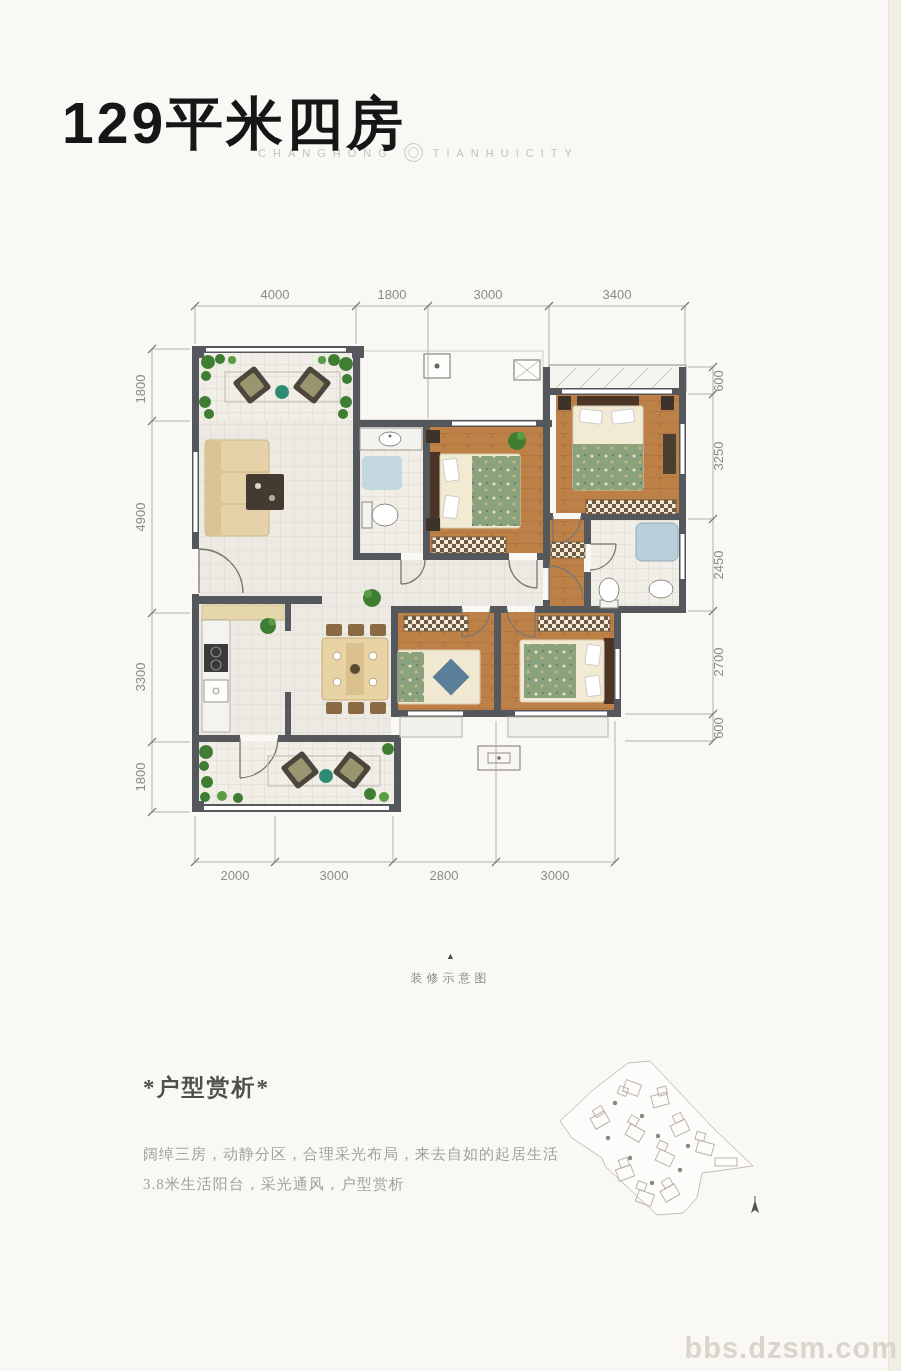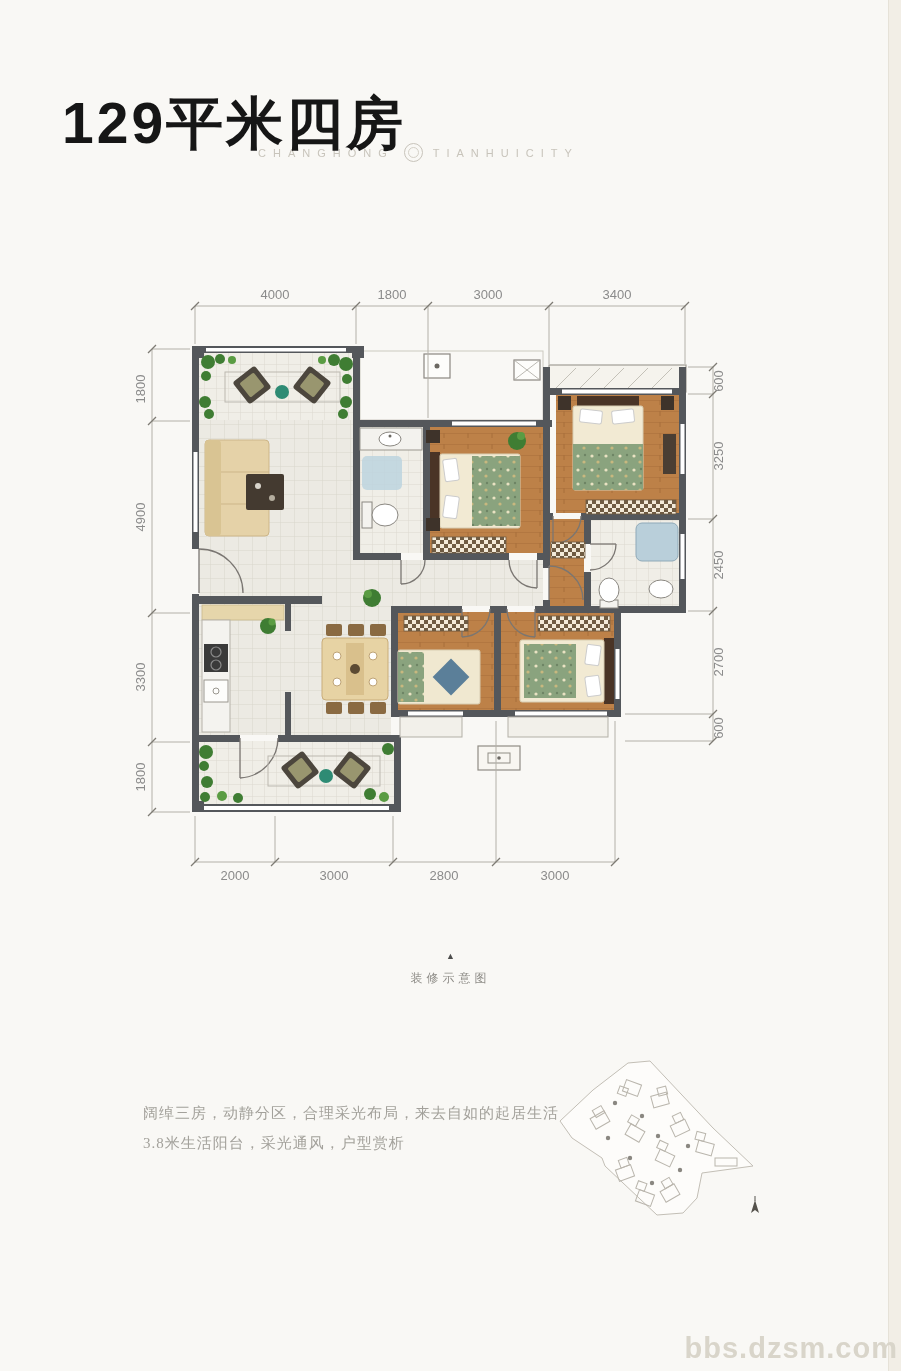--- a/index.html
+++ b/index.html
@@ -18,21 +18,21 @@
     display:inline-block;position:relative;flex:0 0 auto;}
   .brand .logo-circle::after{content:"";position:absolute;left:3px;top:3px;right:3px;bottom:3px;
     border:1px solid #d4d0c7;border-radius:50%;}
   .plan-wrap{position:absolute;left:130px;top:264px;width:660px;height:650px;}
   .caption-block{position:absolute;left:0;top:952px;width:901px;text-align:center;}
   .caption-tri{color:#4c4c4c;font-size:9px;line-height:9px;}
   .caption-text{margin-top:9px;color:#8f8d88;font-size:12px;letter-spacing:4px;}
   .analysis{position:absolute;left:143px;top:1072px;width:470px;}
   .analysis h2{margin:0;font-size:23px;font-weight:bold;color:#4f4e4c;
     letter-spacing:2px;font-family:"Liberation Serif","DejaVu Serif",serif;}
-  .analysis .lines{margin-top:26px;font-size:15px;color:#a3a19b;line-height:30px;
+  .analysis .lines{margin-top:36px;font-size:15px;color:#a3a19b;line-height:30px;
     letter-spacing:1px;font-family:"Liberation Serif","DejaVu Serif",serif;}
   .sitemap{position:absolute;left:540px;top:1058px;width:250px;height:175px;}
   .watermark{position:absolute;right:3px;top:1332px;font-size:29px;font-weight:bold;
     color:#d9d5ca;letter-spacing:1px;}
 </style>
 </head>
 <body>
 
 <div class="page-edge"></div>
 
@@ -398,20 +398,21 @@
   </g>
 </svg>
 </div>
 
 <div class="caption-block">
   <div class="caption-tri">▲</div>
   <div class="caption-text">装修示意图</div>
 </div>
 
 <div class="analysis">
+  <h2>*户型赏析*</h2>
   <div class="lines">
     <div>阔绰三房，动静分区，合理采光布局，来去自如的起居生活</div>
     <div>3.8米生活阳台，采光通风，户型赏析</div>
   </div>
 </div>
 
 <div class="sitemap">
 <svg width="250" height="175" viewBox="0 0 250 175" xmlns="http://www.w3.org/2000/svg">
   <path d="M20 63 L53 32 L88 5 L110 3 L173 70 L213 108 L162 115 L157 140 L143 155 L117 157 L65 108 L62 100 L32 80 Z" fill="#fdfcfa" stroke="#c3bfb6" stroke-width="1"></path>
   <g fill="none" stroke="#b9b5ac" stroke-width="1">

